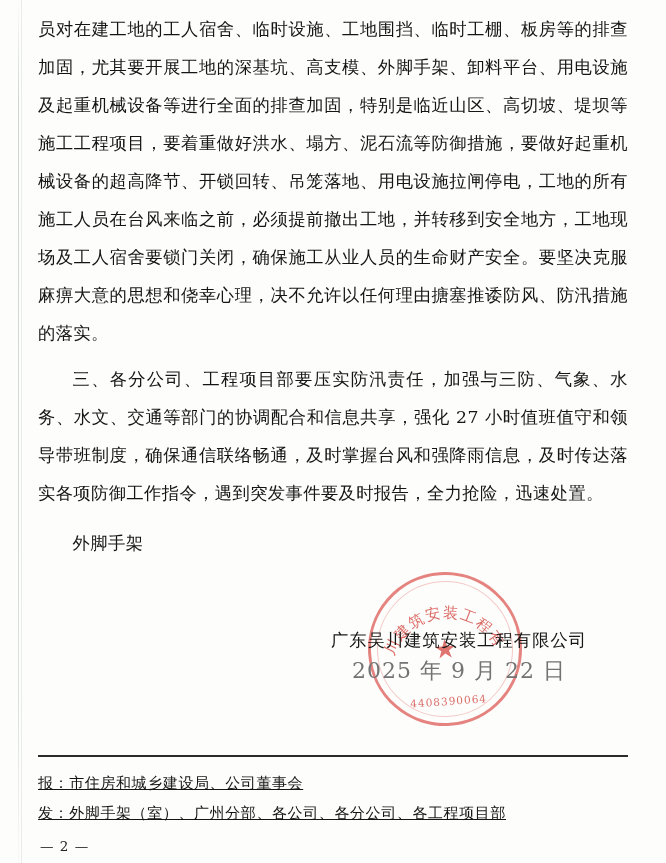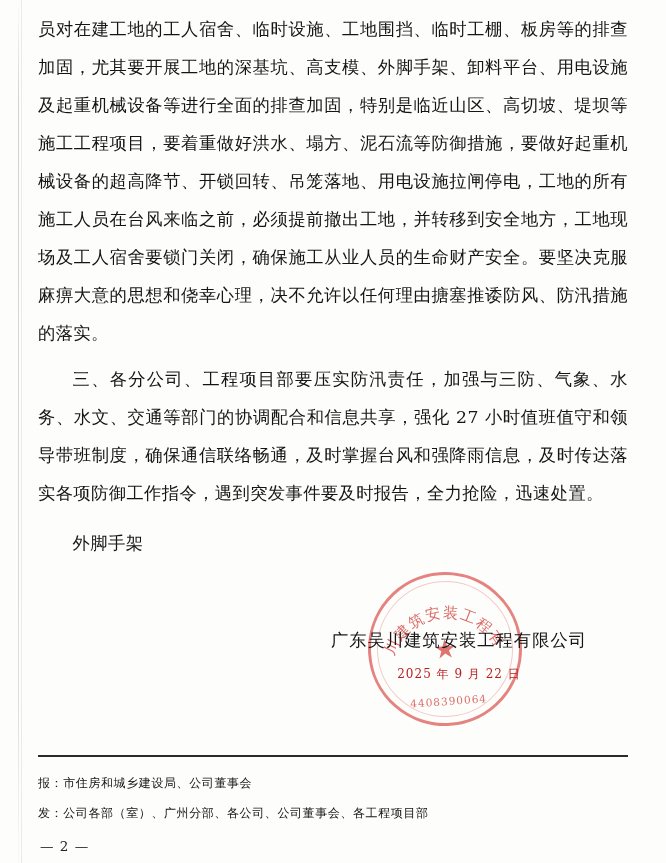--- a/index.html
+++ b/index.html
@@ -66,24 +66,24 @@
     text-align: center;
     width: 290px;
   }
   .sign-company {
     font-size: 17.3px;
     letter-spacing: 1px;
     color: #151515;
     white-space: nowrap;
   }
   .sign-date {
-    font-size: 12px;
-    letter-spacing: 1px;
-    color: #b91c1c;
-    margin-top: 14px;
+    font-size: 22px;
+    letter-spacing: 1px;
+    color: #737373;
+    margin-top: 4px;
     white-space: nowrap;
   }
 
   
   .seal {
     position: absolute;
     left: 368px;
     top: 572px;
     width: 148px;
     height: 148px;
@@ -134,24 +134,25 @@
     height: 2px;
     background: #2b2b2b;
   }
   .footer {
     position: absolute;
     left: 38px;
     top: 768px;
     width: 600px;
   }
   .footer-line {
-    font-size: 12px;
+    font-size: 15px;
     line-height: 30px;
     letter-spacing: 0.6px;
     color: #151515;
+    text-decoration: underline;
   }
   .page-number {
     position: absolute;
     left: 40px;
     top: 838px;
     font-size: 13.5px;
     color: #222;
     letter-spacing: 1px;
   }
 </style>
@@ -187,18 +188,18 @@
 
   <div class="sign-block">
     <div class="sign-company">广东吴川建筑安装工程有限公司</div>
     <div class="sign-date">2025 年 9 月 22 日</div>
   </div>
 
   <div class="footer-rule"></div>
 
   <div class="footer">
     <div class="footer-line">报：市住房和城乡建设局、公司董事会</div>
-    <div class="footer-line">发：公司各部（室）、广州分部、各公司、公司董事会、各工程项目部</div>
+    <div class="footer-line">发：外脚手架（室）、广州分部、各公司、各分公司、各工程项目部</div>
   </div>
 
   <div class="page-number">— 2 —</div>
 
 </div>
 
 </body></html>

